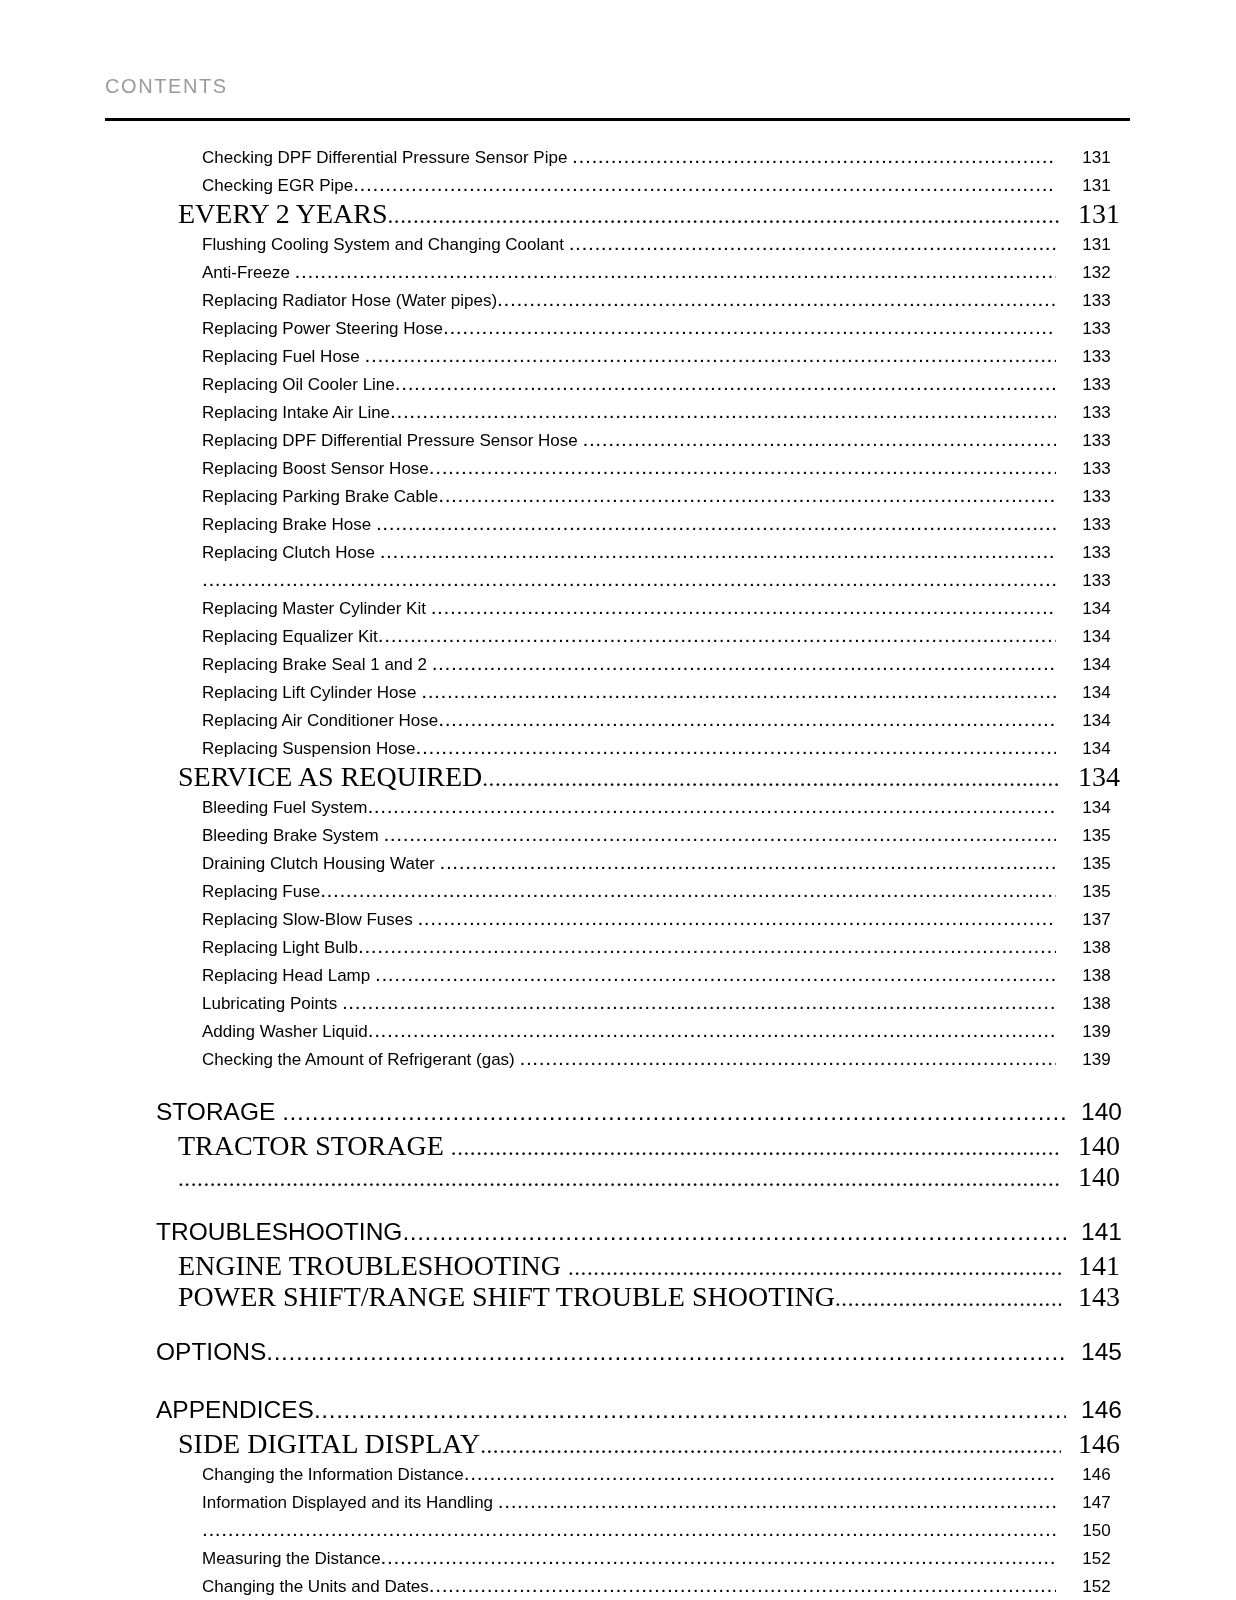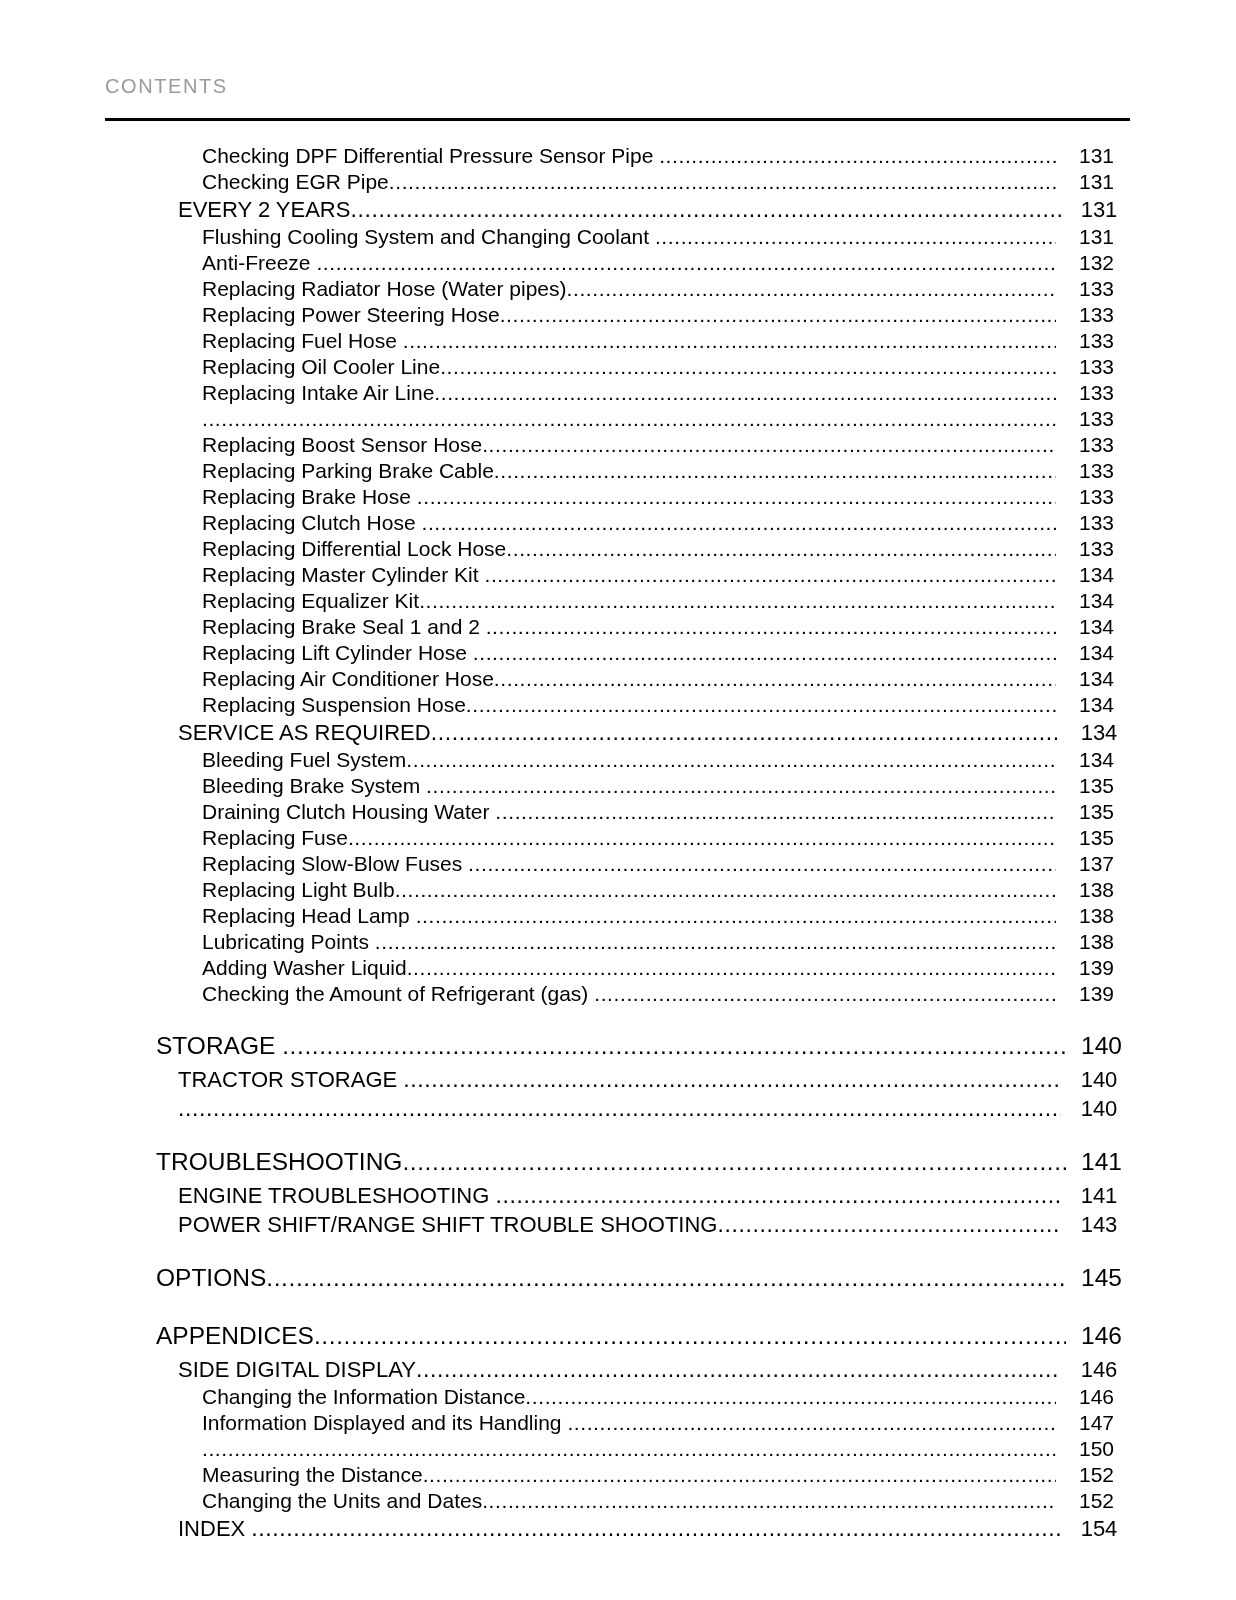--- a/index.html
+++ b/index.html
@@ -84,22 +84,22 @@
 
   .toc-page {
     flex: 0 0 auto;
     text-align: center;
     padding-left: 7px;
     white-space: pre;
   }
 
   
   .lvl0 { padding-left: 51px;  font-size: 24.5px; line-height: 39px; }
-  .lvl1 { padding-left: 73px;  font-size: 22px;   line-height: 29px; }
-  .lvl2 { padding-left: 97px;  font-size: 21px;   line-height: 26px; }
+  .lvl1 { padding-left: 73px;  font-size: 28px;   line-height: 29px; font-family: Liberation Serif, serif; }
+  .lvl2 { padding-left: 97px;  font-size: 17px;   line-height: 26px; }
 
   .lvl0 .toc-page { width: 57px; }
   .lvl1 .toc-page { width: 62px; }
   .lvl2 .toc-page { width: 67px; }
 
   .lvl0 .toc-leader::before { font-size: 24.5px; }
   .lvl1 .toc-leader::before { font-size: 23px; }
   .lvl2 .toc-leader::before { font-size: 21px; }
 
   
@@ -162,20 +162,21 @@
           <span class="toc-label">Replacing Oil Cooler Line</span>
           <span class="toc-leader"></span>
           <span class="toc-page">133</span>
         </div>
         <div class="toc-entry lvl2">
           <span class="toc-label">Replacing Intake Air Line</span>
           <span class="toc-leader"></span>
           <span class="toc-page">133</span>
         </div>
         <div class="toc-entry lvl2">
+          <span class="toc-label">Replacing DPF Differential Pressure Sensor Hose </span>
           <span class="toc-leader"></span>
           <span class="toc-page">133</span>
         </div>
         <div class="toc-entry lvl2">
           <span class="toc-label">Replacing Boost Sensor Hose</span>
           <span class="toc-leader"></span>
           <span class="toc-page">133</span>
         </div>
         <div class="toc-entry lvl2">
           <span class="toc-label">Replacing Parking Brake Cable</span>
@@ -186,21 +187,20 @@
           <span class="toc-label">Replacing Brake Hose </span>
           <span class="toc-leader"></span>
           <span class="toc-page">133</span>
         </div>
         <div class="toc-entry lvl2">
           <span class="toc-label">Replacing Clutch Hose </span>
           <span class="toc-leader"></span>
           <span class="toc-page">133</span>
         </div>
         <div class="toc-entry lvl2">
-          <span class="toc-label">Replacing Differential Lock Hose</span>
           <span class="toc-leader"></span>
           <span class="toc-page">133</span>
         </div>
         <div class="toc-entry lvl2">
           <span class="toc-label">Replacing Master Cylinder Kit </span>
           <span class="toc-leader"></span>
           <span class="toc-page">134</span>
         </div>
         <div class="toc-entry lvl2">
           <span class="toc-label">Replacing Equalizer Kit</span>

